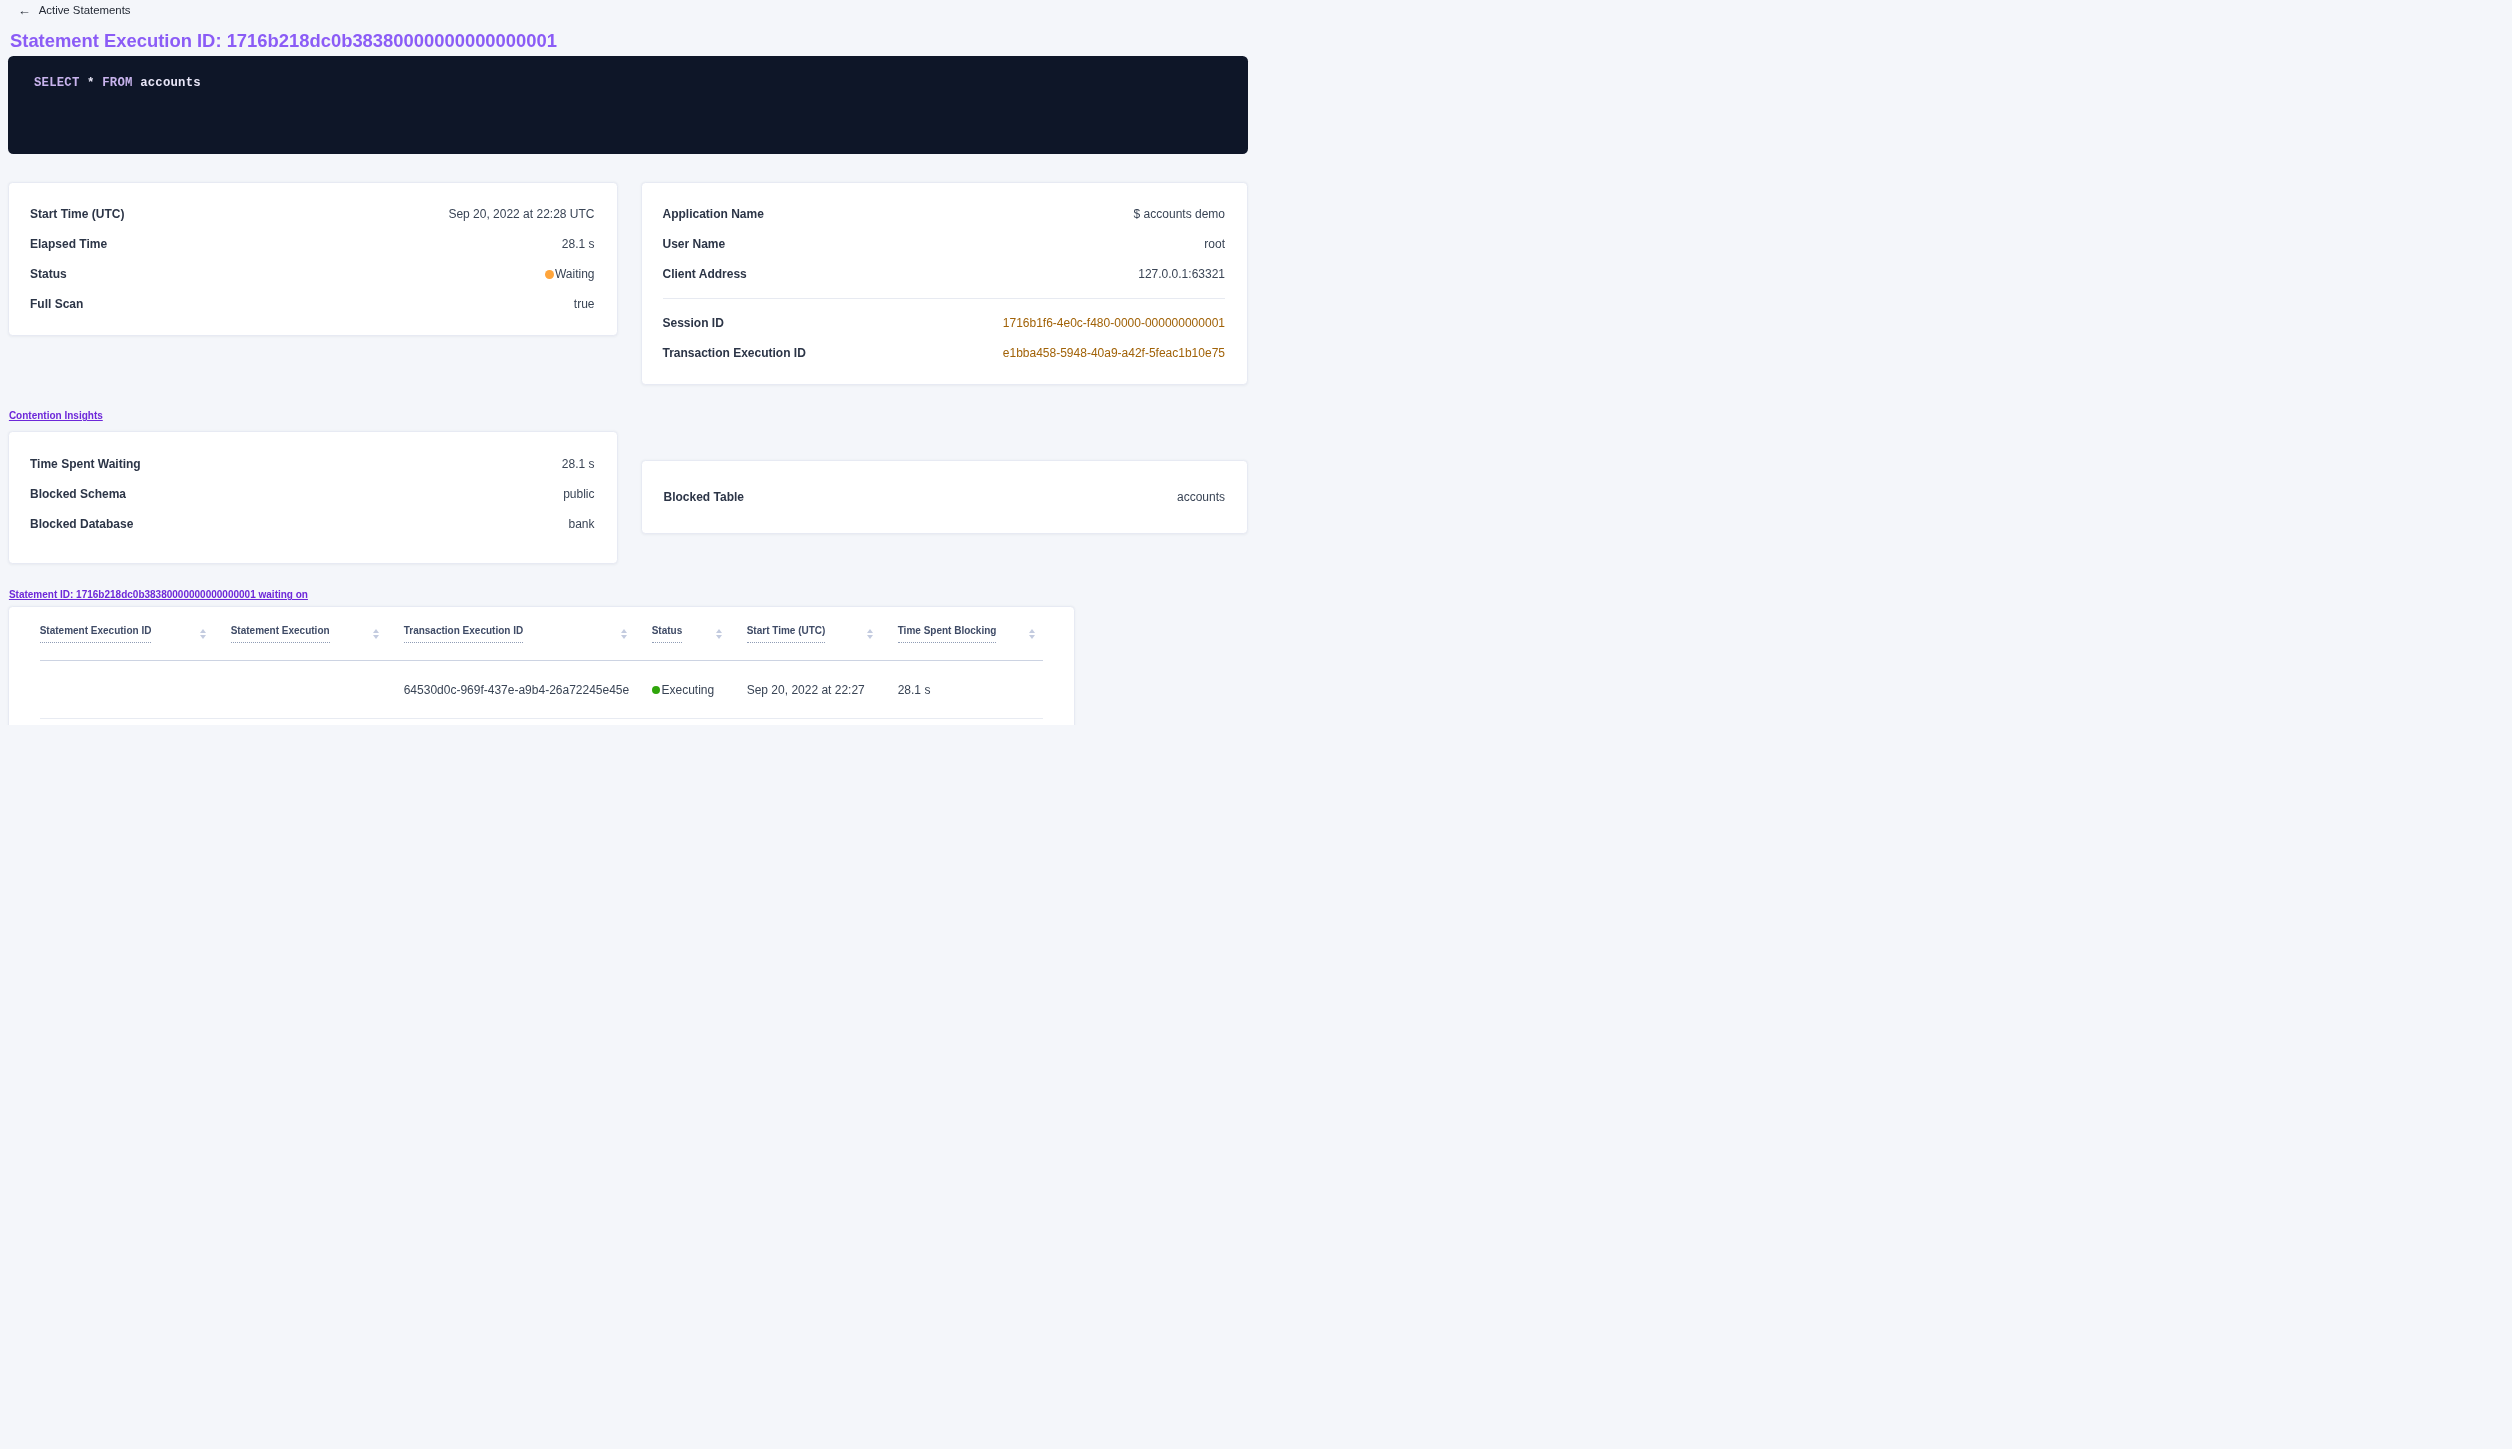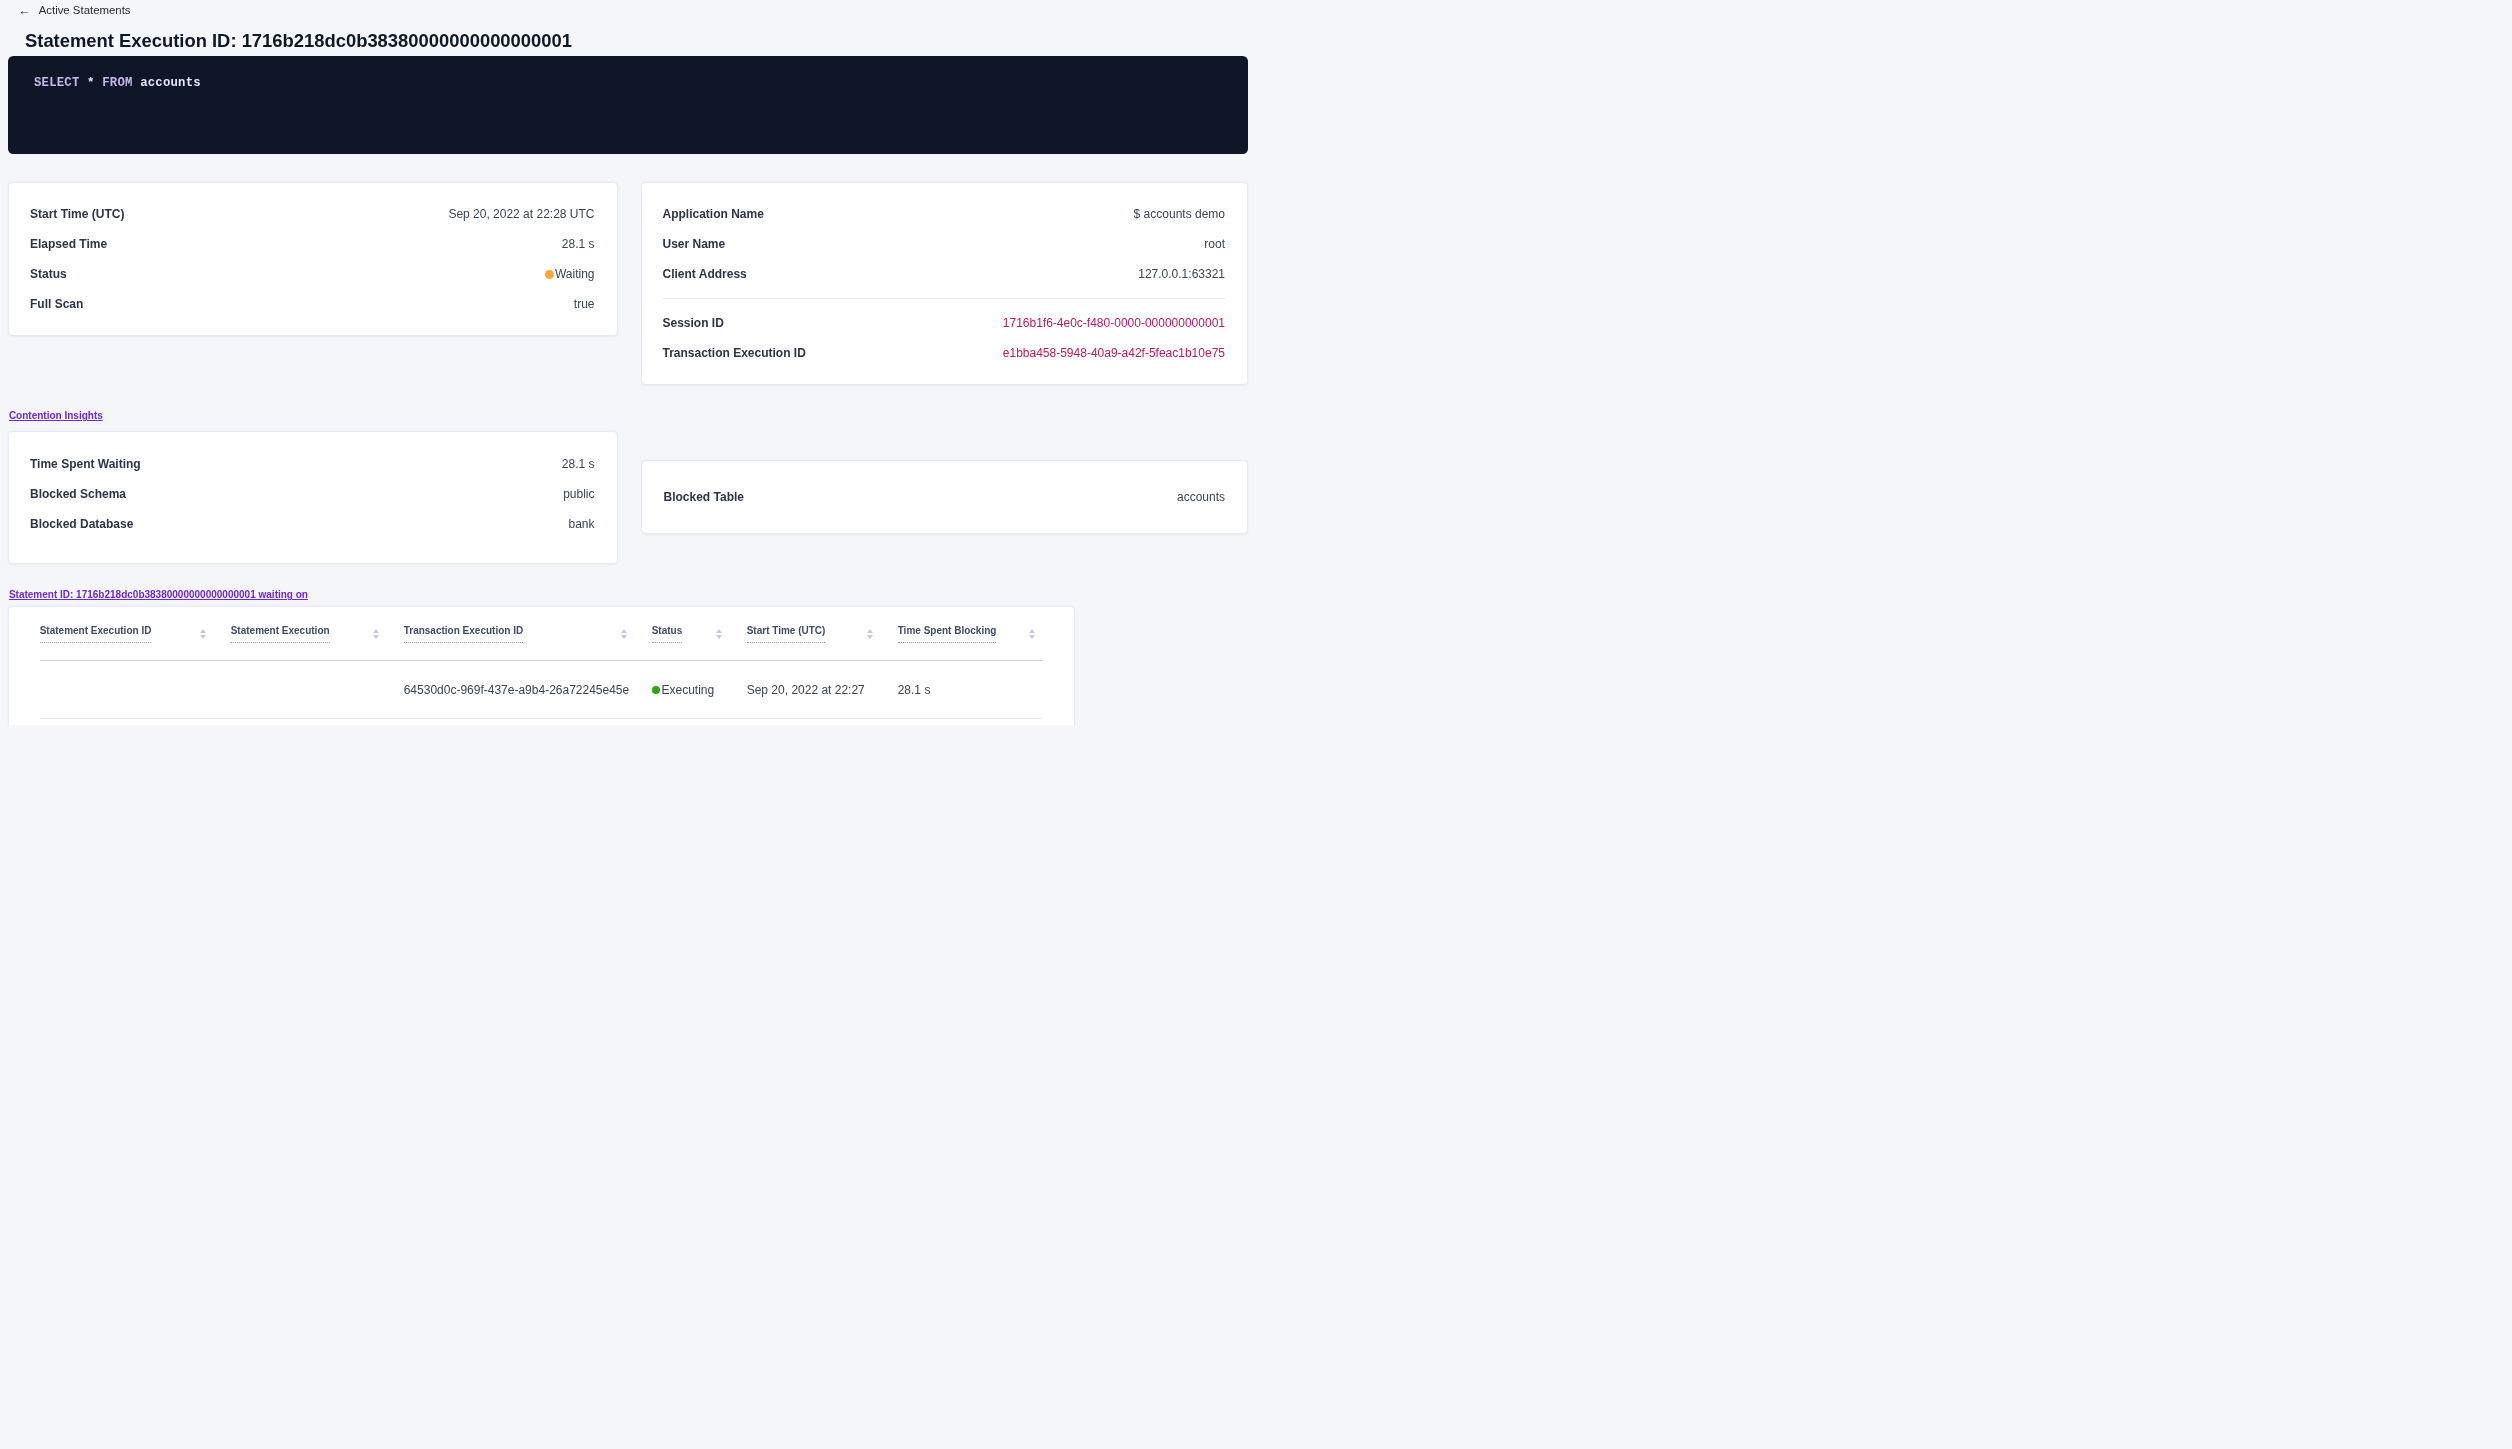--- a/index.html
+++ b/index.html
@@ -17,22 +17,22 @@
   .back-row {
     padding-top:4.4px; margin-left:9.7px;
     display:flex; align-items:center; gap:8px;
     height:16px; cursor:pointer;
   }
   .back-arrow { font-size:13px; line-height:1; color:#242a35; }
   .back-label { font-size:11.4px; color:#242a35; }
 
   
   .page-title {
-    margin-top:14px; margin-left:17px;
-    font-size:18.4px; line-height:22px; font-weight:700; color:#0f172a;
+    margin-top:14px; margin-left:2px;
+    font-size:18.4px; line-height:22px; font-weight:700; color:#8b5cf6;
   }
 
   
   .sql-box {
     margin-top:4.4px;
     height:98px; width:1240px;
     background:#0e1628; border-radius:5.3px;
     padding:20px 26px;
     font-family:"Liberation Mono","DejaVu Sans Mono",monospace;
     font-size:12.3px; font-weight:600; letter-spacing:0.2px;
@@ -50,21 +50,21 @@
   }
   .cards-row { display:flex; gap:23px; align-items:flex-start; margin-top:28px; }
   .details-card { width:610px; padding:16px 22px 16px 21px; }
   .details-card.right { width:608px; }
 
   .kv-row {
     height:30px; display:flex; align-items:center; justify-content:space-between;
   }
   .kv-label { font-size:12px; font-weight:700; color:#2c3547; }
   .kv-value { font-size:12px; color:#394455; }
-  .kv-value.link { color:#be185d; cursor:pointer; }
+  .kv-value.link { color:#a16207; cursor:pointer; }
   .divider { border-top:0.9px solid #e7eaf1; margin:8.8px 0; }
 
   .status-inline { display:flex; align-items:center; gap:1px; }
   .dot { width:8.8px; height:8.8px; border-radius:50%; display:inline-block; }
   .dot-waiting   { background:#ffa53b; }
   .dot-executing { background:#2fa50a; }
 
   
   .section-heading {
     margin-top:22px; margin-left:0.9px;

